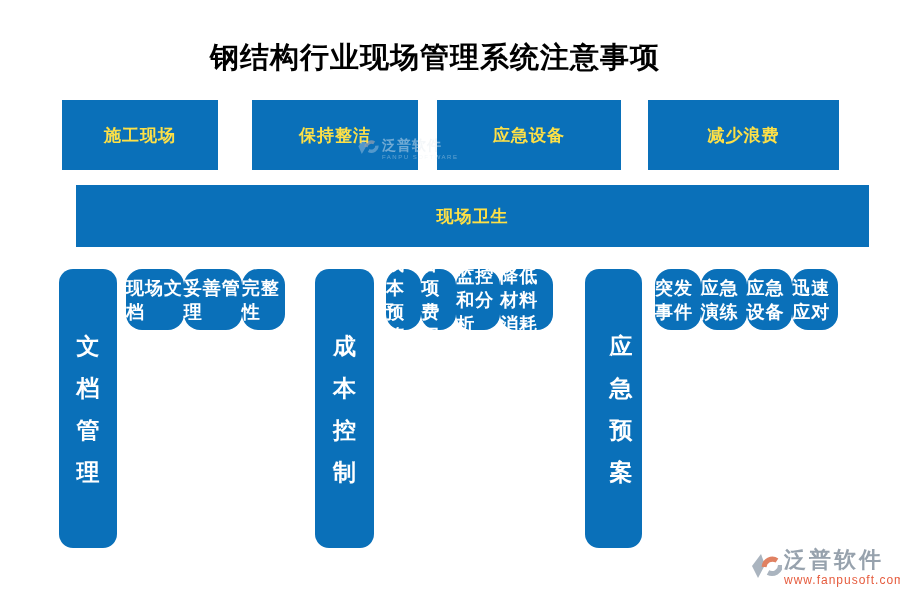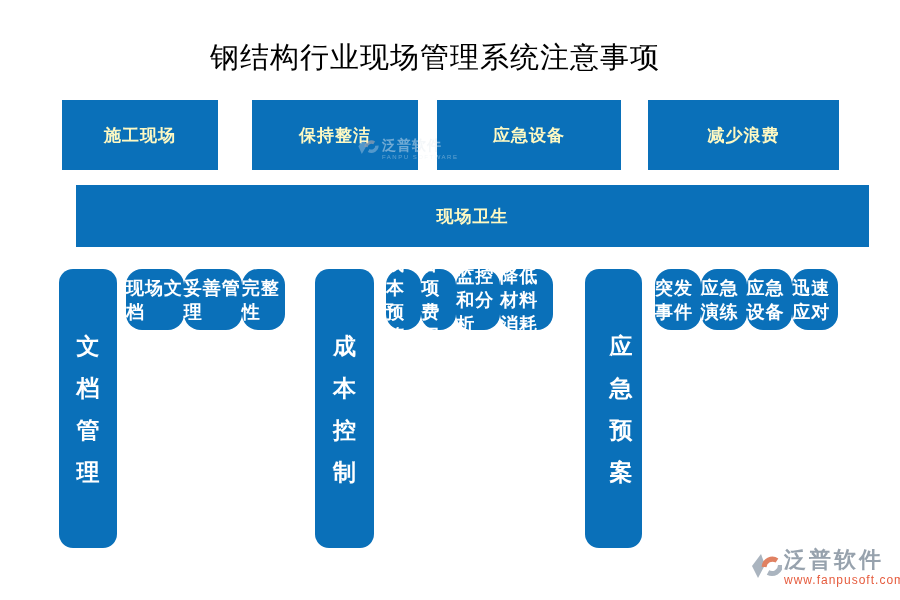--- a/index.html
+++ b/index.html
@@ -17,28 +17,28 @@
     background: #ffffff;
     overflow: hidden;
   }
   .title {
     position: absolute;
     top: 38px;
     left: 0;
     width: 870px;
     text-align: center;
     font-size: 29px;
-    font-weight: normal;
+    font-weight: bold;
     color: #000000;
     letter-spacing: 1px;
   }
   .node {
     position: absolute;
     background: var(--primary);
-    color: #fef9c3;
+    color: #fde047;
     display: flex;
     align-items: center;
     justify-content: center;
     font-weight: bold;
     font-size: 17px;
     letter-spacing: 1px;
   }
   
   .b1 { left: 62px;  top: 100px; width: 156px; height: 70px; }
   .b2 { left: 252px; top: 100px; width: 166px; height: 70px; }

